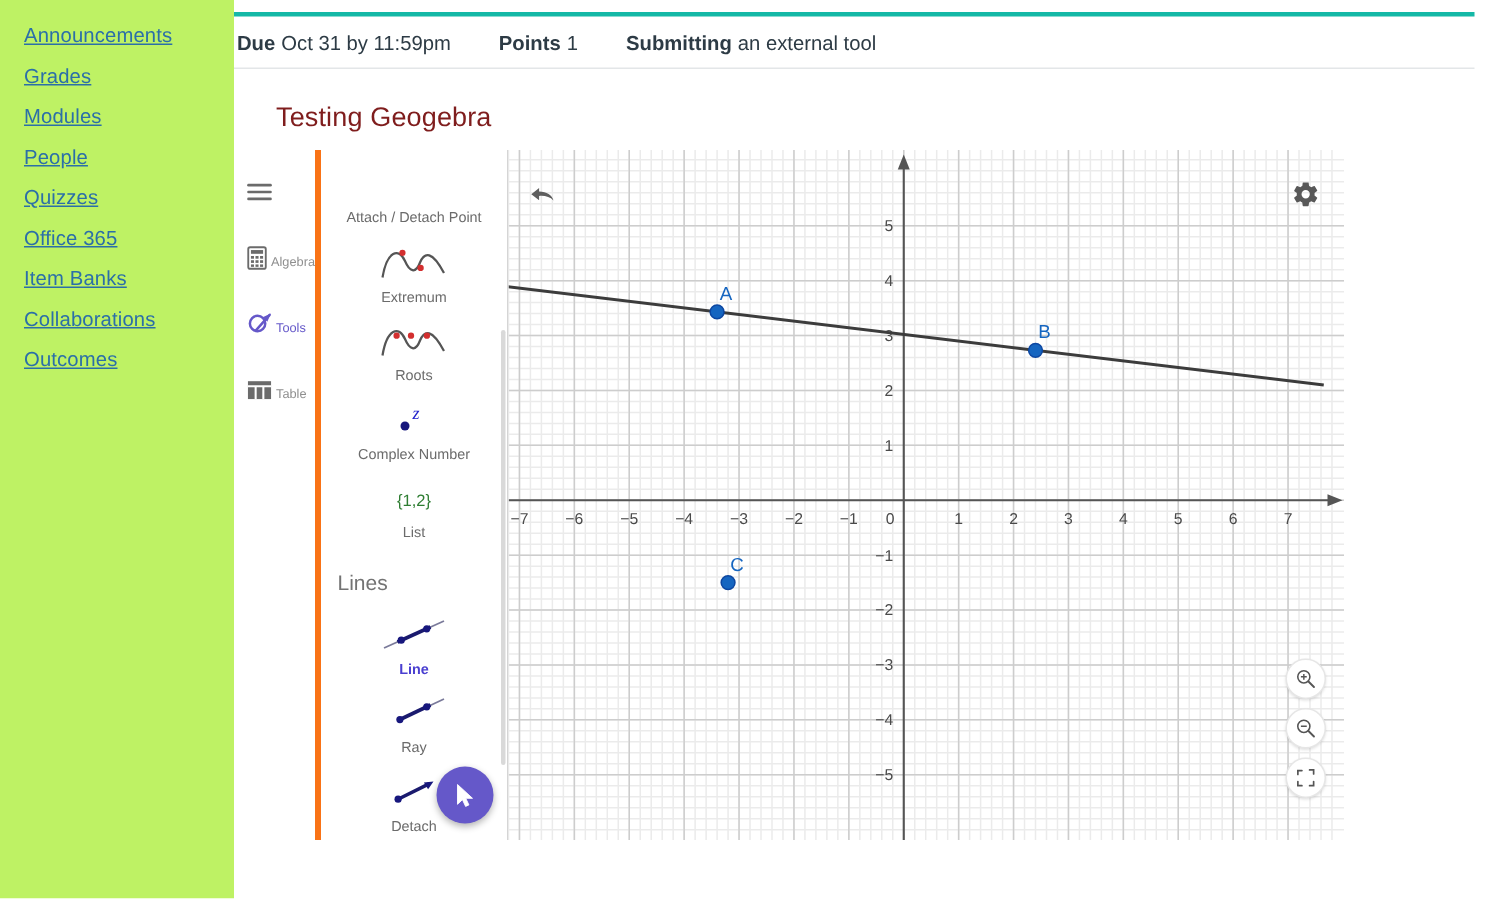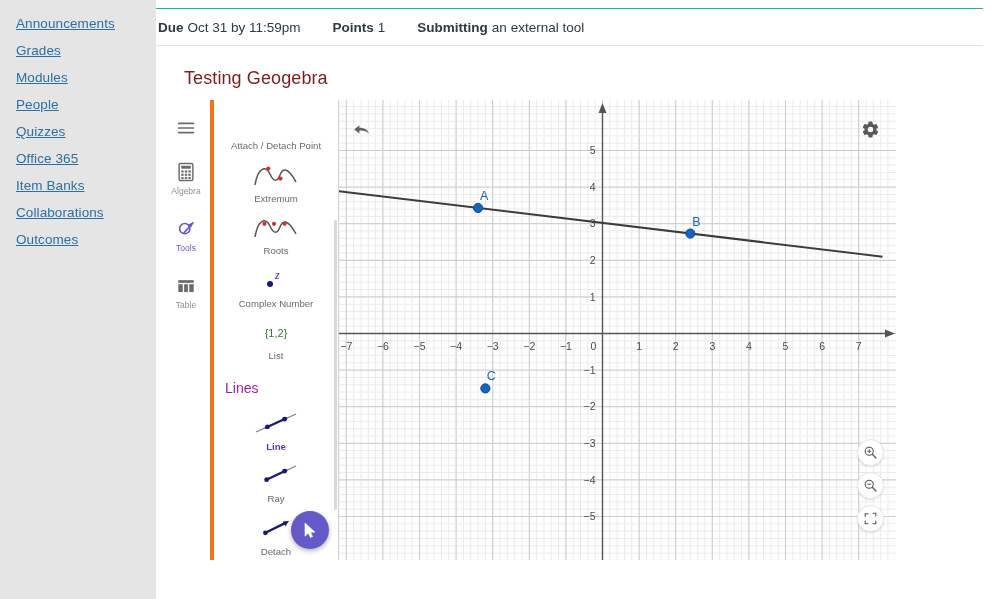--- a/index.html
+++ b/index.html
@@ -9,21 +9,21 @@
     font-family: "Liberation Sans", sans-serif;
     overflow: hidden;
   }
   .page { position: relative; width: 999px; height: 599px; }
 
   
   .course-nav {
     position: absolute; left: 0; top: 0;
     width: 156px; height: 599px;
     padding-top: 10px;
-    background: #e5e5e5;
+    background: #bef264;
   }
   .nav-item {
     position: relative;
     height: 27px;
     display: flex; align-items: center;
     padding-left: 16px;
     font-size: 13.5px;
     color: #1b6ca8;
     cursor: pointer;
   }
@@ -44,21 +44,21 @@
   }
 
   
   .main {
     position: absolute; left: 156px; top: 0;
     width: 843px; height: 599px;
   }
   .meta-bar {
     position: absolute; left: 0; top: 8px;
     width: 827px; height: 38px;
-    border-top: 1px solid #14b8a6;
+    border-top: 3px solid #14b8a6;
     border-bottom: 1px solid #e3e6e8;
     display: flex; align-items: center;
     padding-left: 2px;
     font-size: 13.5px;
     color: #2d3b45;
   }
   .meta-key { font-weight: 700; color: #2d3b45; }
   .meta-val { color: #2d3b45; margin-left: 4px; }
   .meta-group { display: flex; align-items: center; margin-right: 32px; }
 
@@ -79,21 +79,21 @@
 
   
   .rail {
     width: 48px; height: 460px;
     background: #fff;
     padding-top: 17px;
     flex-shrink: 0;
   }
   .rail-btn {
     width: 48px;
-    display: flex; flex-direction: column;
+    display: flex; flex-direction: row;
     align-items: center;
     margin-bottom: 22px;
     cursor: pointer;
   }
   .rail-btn .rail-label {
     font-size: 8.5px;
     color: #8f8f8f;
     margin-top: 3px;
   }
   .rail-btn.active .rail-label { color: #6558c9; }
@@ -118,21 +118,21 @@
     font-size: 9.6px;
     color: #6b6b6b;
     text-align: center;
     line-height: 11.5px;
     margin-top: 3px;
   }
   .tool-item.selected .tool-caption { color: #4a3fd0; font-weight: 700; }
   .tool-glyph { height: 30px; display: flex; align-items: center; justify-content: center; }
   .section-head {
     font-size: 14px;
-    color: #a21caf;
+    color: #737373;
     padding: 12px 0 10px 11px;
   }
   .panel-scrollbar {
     position: absolute; right: 1px; top: 120px;
     width: 3px; height: 290px;
     background: #d9d9d9; border-radius: 2px;
   }
   .fab {
     position: absolute; left: 77px; top: 411px;
     width: 38px; height: 38px;

